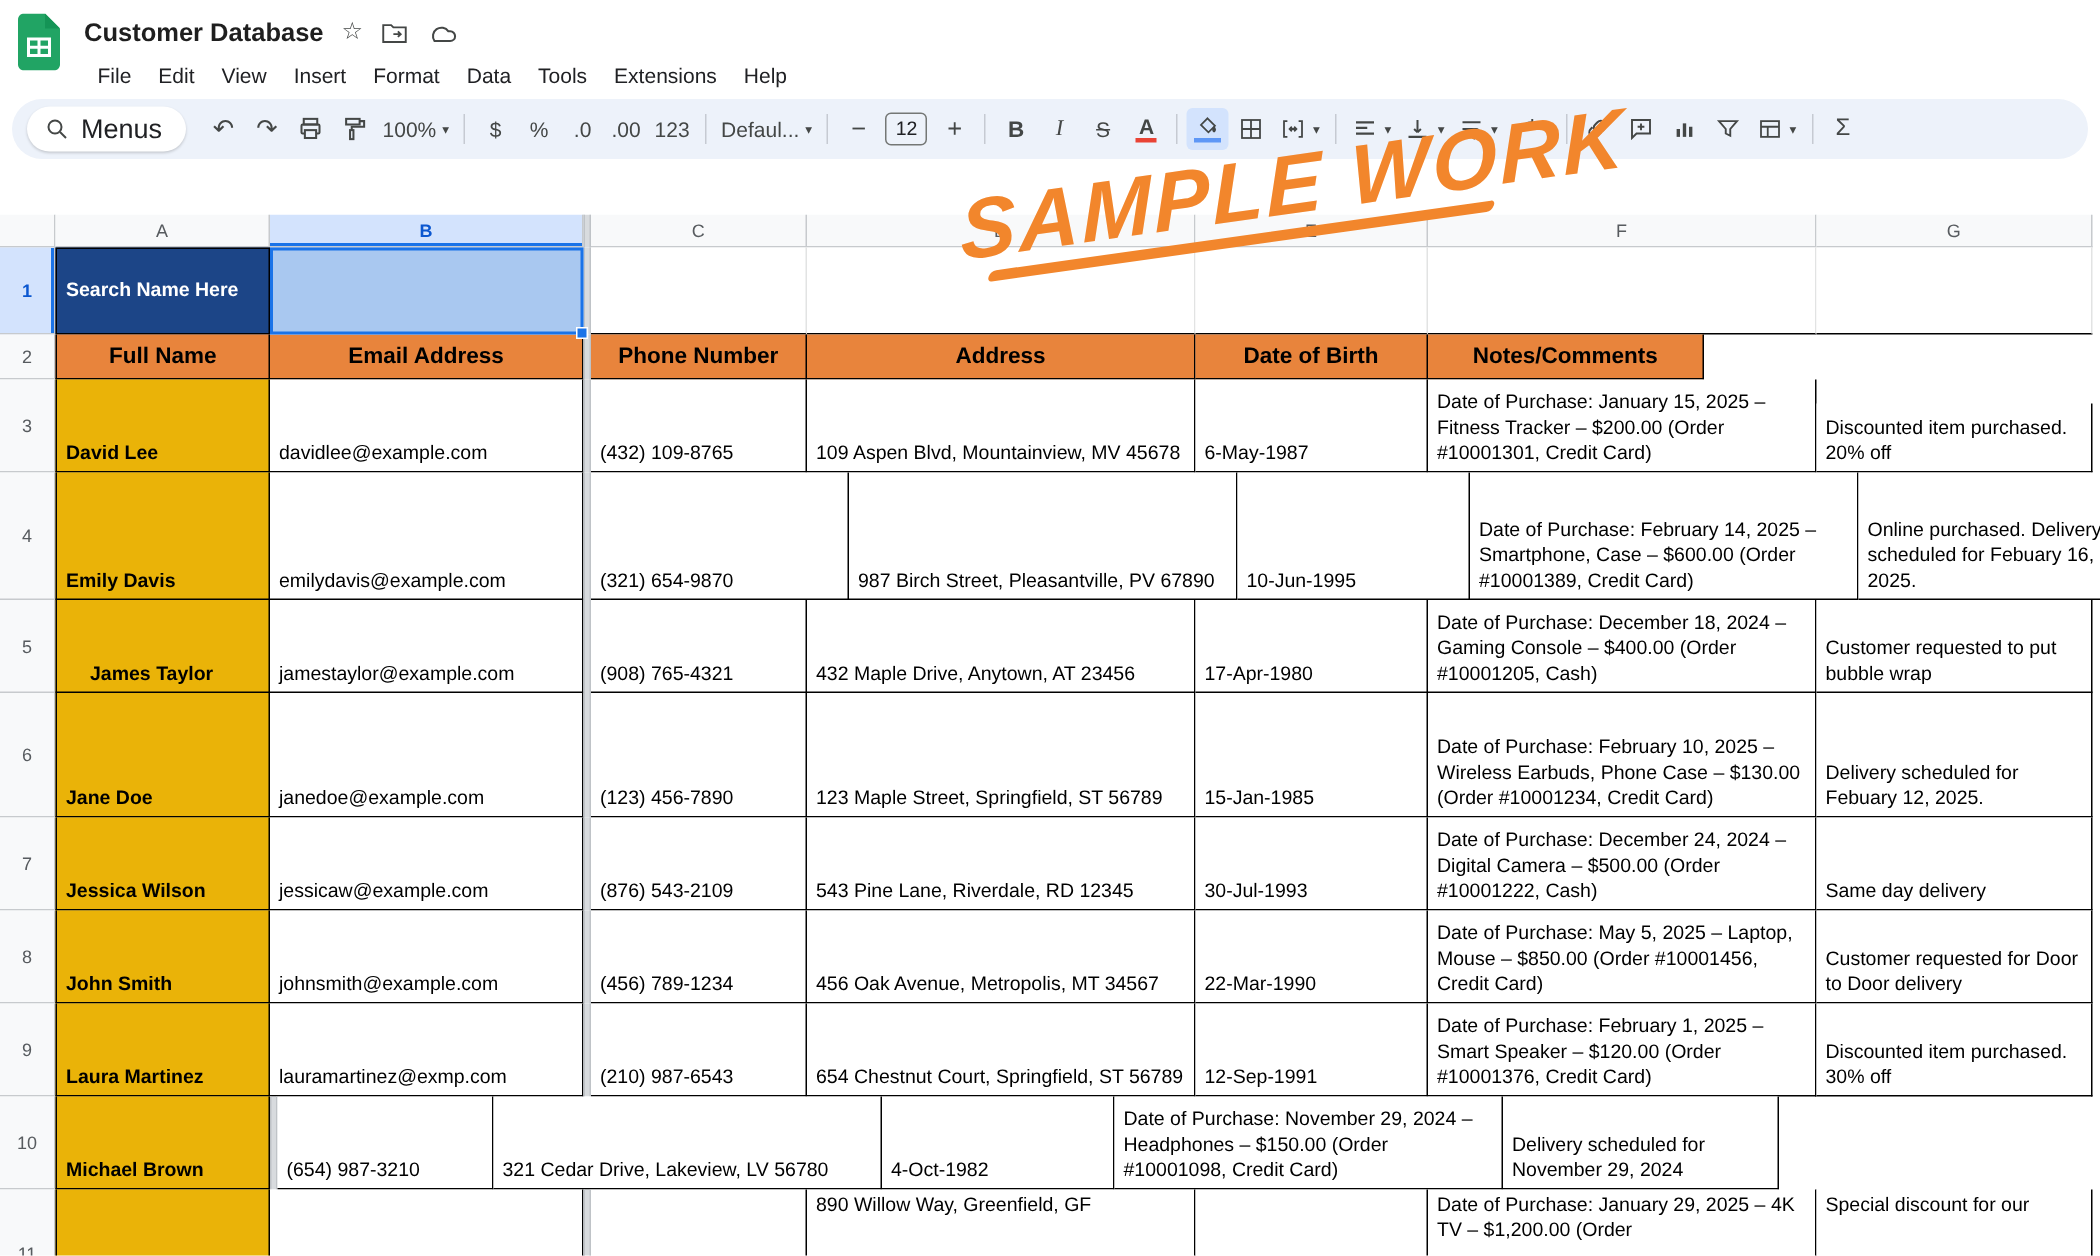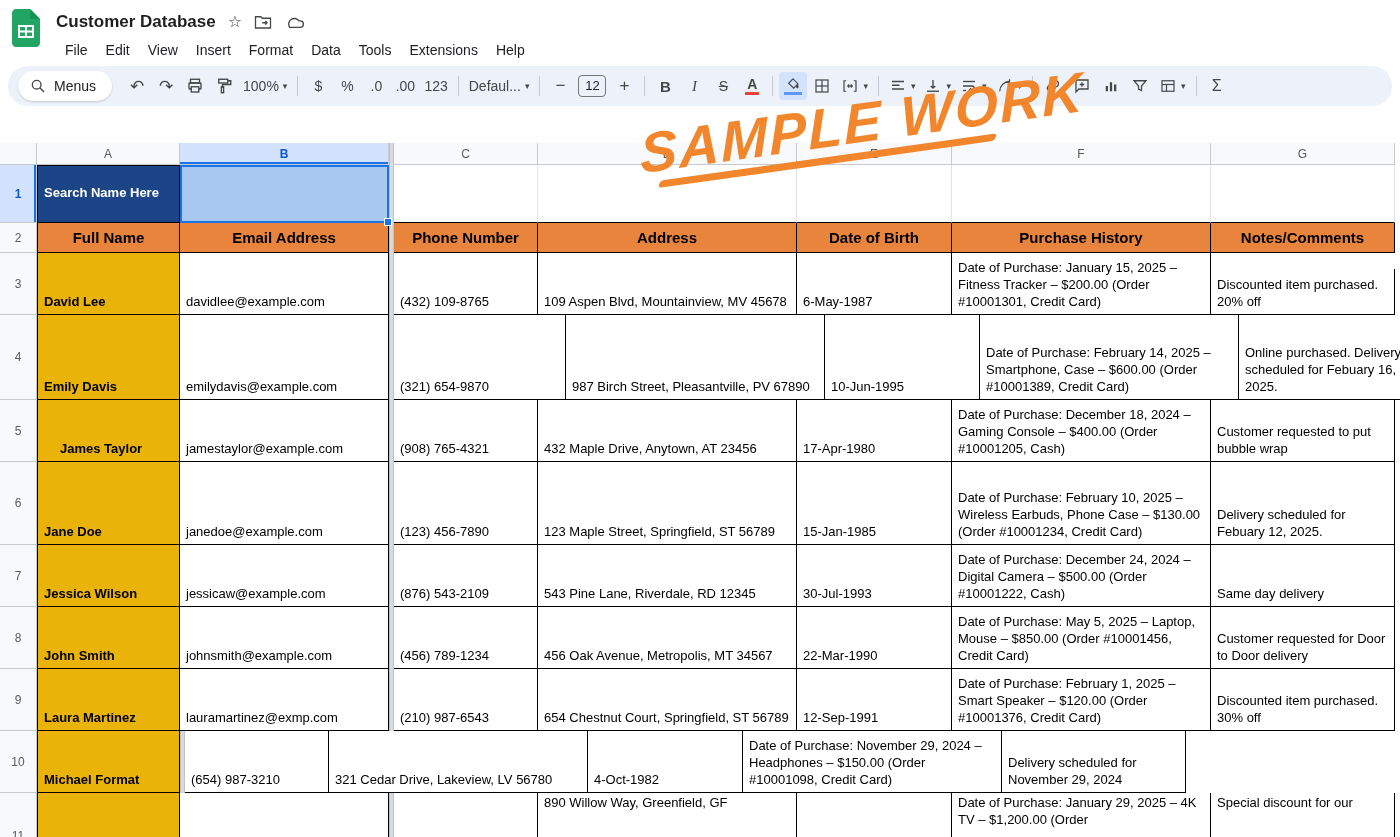--- a/index.html
+++ b/index.html
@@ -13,21 +13,21 @@
   .trow { display:flex; align-items:center; gap:12px; height:24px; }
   .doc-title { font-size:17px; font-weight:600; color:#1f1f1f; }
   .ticon { font-size:16px; color:#444746; line-height:1; }
   .menubar { display:flex; margin-top:6px; }
   .menu-item { font-size:14px; color:#202124; padding:2px 9px; border-radius:10px; cursor:default; }
 
   
   .toolbar { position:absolute; top:66px; left:8px; width:1384px; height:40px;
     background:#edf2fa; border-radius:21px; display:flex; align-items:center; padding:0 10px; gap:1px; }
   .menus-pill { background:#fff; border-radius:16px; height:30px; padding:0 16px 0 12px;
-    display:flex; align-items:center; gap:8px; box-shadow:0 1px 2px rgba(0,0,0,.18); margin-right:10px; font-size:14px; }
+    display:flex; align-items:center; gap:8px; box-shadow:0 1px 2px rgba(0,0,0,.18); margin-right:10px; font-size:18px; }
   .tbtn { height:28px; min-width:28px; padding:0 4px; display:flex; align-items:center; justify-content:center;
     border-radius:4px; color:#444746; font-size:14px; white-space:nowrap; }
   .tbtn.glyph { font-size:17px; }
   .caret { font-size:9px; color:#444746; margin-left:4px; }
   .tdiv { width:1px; height:20px; background:#c6cad2; margin:0 5px; flex:0 0 1px; }
   .size-box { width:28px; height:22px; border:1px solid #747775; border-radius:4px; text-align:center;
     font-size:13px; line-height:20px; color:#202124; background:transparent; margin:0 3px; }
   .bold-b { font-weight:bold; font-size:15px; }
   .italic-i { font-style:italic; font-family:"Liberation Serif",serif; font-size:15px; }
   .strike-s { text-decoration:line-through; font-size:14px; }
@@ -292,21 +292,20 @@
         <div class="cell empty1" style="width: 184px;"></div>
       </div>
       <div class="grid-row" style="height: 30px;">
         <div class="row-hdr">2</div>
         <div class="cell hcell" style="width: 143px;">Full Name</div>
         <div class="cell hcell" style="width: 209px;">Email Address</div>
         <div class="freeze-bar"></div>
         <div class="cell hcell" style="width: 144px;">Phone Number</div>
         <div class="cell hcell" style="width: 259px;">Address</div>
         <div class="cell hcell" style="width: 155px;">Date of Birth</div>
-        <div class="cell hcell" style="width: 259px;">Purchase History</div>
         <div class="cell hcell" style="width: 184px;">Notes/Comments</div>
       </div>
       <div class="grid-row" style="height: 62px;">
         <div class="row-hdr">3</div>
         <div class="cell dcell name-cell" style="width: 143px;">David Lee</div>
         <div class="cell dcell" style="width: 209px;">davidlee@example.com</div>
         <div class="freeze-bar"></div>
         <div class="cell dcell" style="width: 144px;">(432) 109-8765</div>
         <div class="cell dcell" style="width: 259px;">109 Aspen Blvd, Mountainview, MV 45678</div>
         <div class="cell dcell" style="width: 155px;">6-May-1987</div>
@@ -374,21 +373,21 @@
         <div class="cell dcell" style="width: 209px;">lauramartinez@exmp.com</div>
         <div class="freeze-bar"></div>
         <div class="cell dcell" style="width: 144px;">(210) 987-6543</div>
         <div class="cell dcell" style="width: 259px;">654 Chestnut Court, Springfield, ST 56789</div>
         <div class="cell dcell" style="width: 155px;">12-Sep-1991</div>
         <div class="cell dcell" style="width: 259px;">Date of Purchase: February 1, 2025 – Smart Speaker – $120.00 (Order #10001376, Credit Card)</div>
         <div class="cell dcell" style="width: 184px;">Discounted item purchased. 30% off</div>
       </div>
       <div class="grid-row" style="height: 62px;">
         <div class="row-hdr">10</div>
-        <div class="cell dcell name-cell" style="width: 143px;">Michael Format</div>
+        <div class="cell dcell name-cell" style="width: 143px;">Michael Brown</div>
         <div class="freeze-bar"></div>
         <div class="cell dcell" style="width: 144px;">(654) 987-3210</div>
         <div class="cell dcell" style="width: 259px;">321 Cedar Drive, Lakeview, LV 56780</div>
         <div class="cell dcell" style="width: 155px;">4-Oct-1982</div>
         <div class="cell dcell" style="width: 259px;">Date of Purchase: November 29, 2024 – Headphones – $150.00 (Order #10001098, Credit Card)</div>
         <div class="cell dcell" style="width: 184px;">Delivery scheduled for November 29, 2024</div>
       </div>
       <div class="grid-row cut" style="height: 86px;">
         <div class="row-hdr">11</div>
         <div class="cell dcell name-cell" style="width: 143px;"></div>

